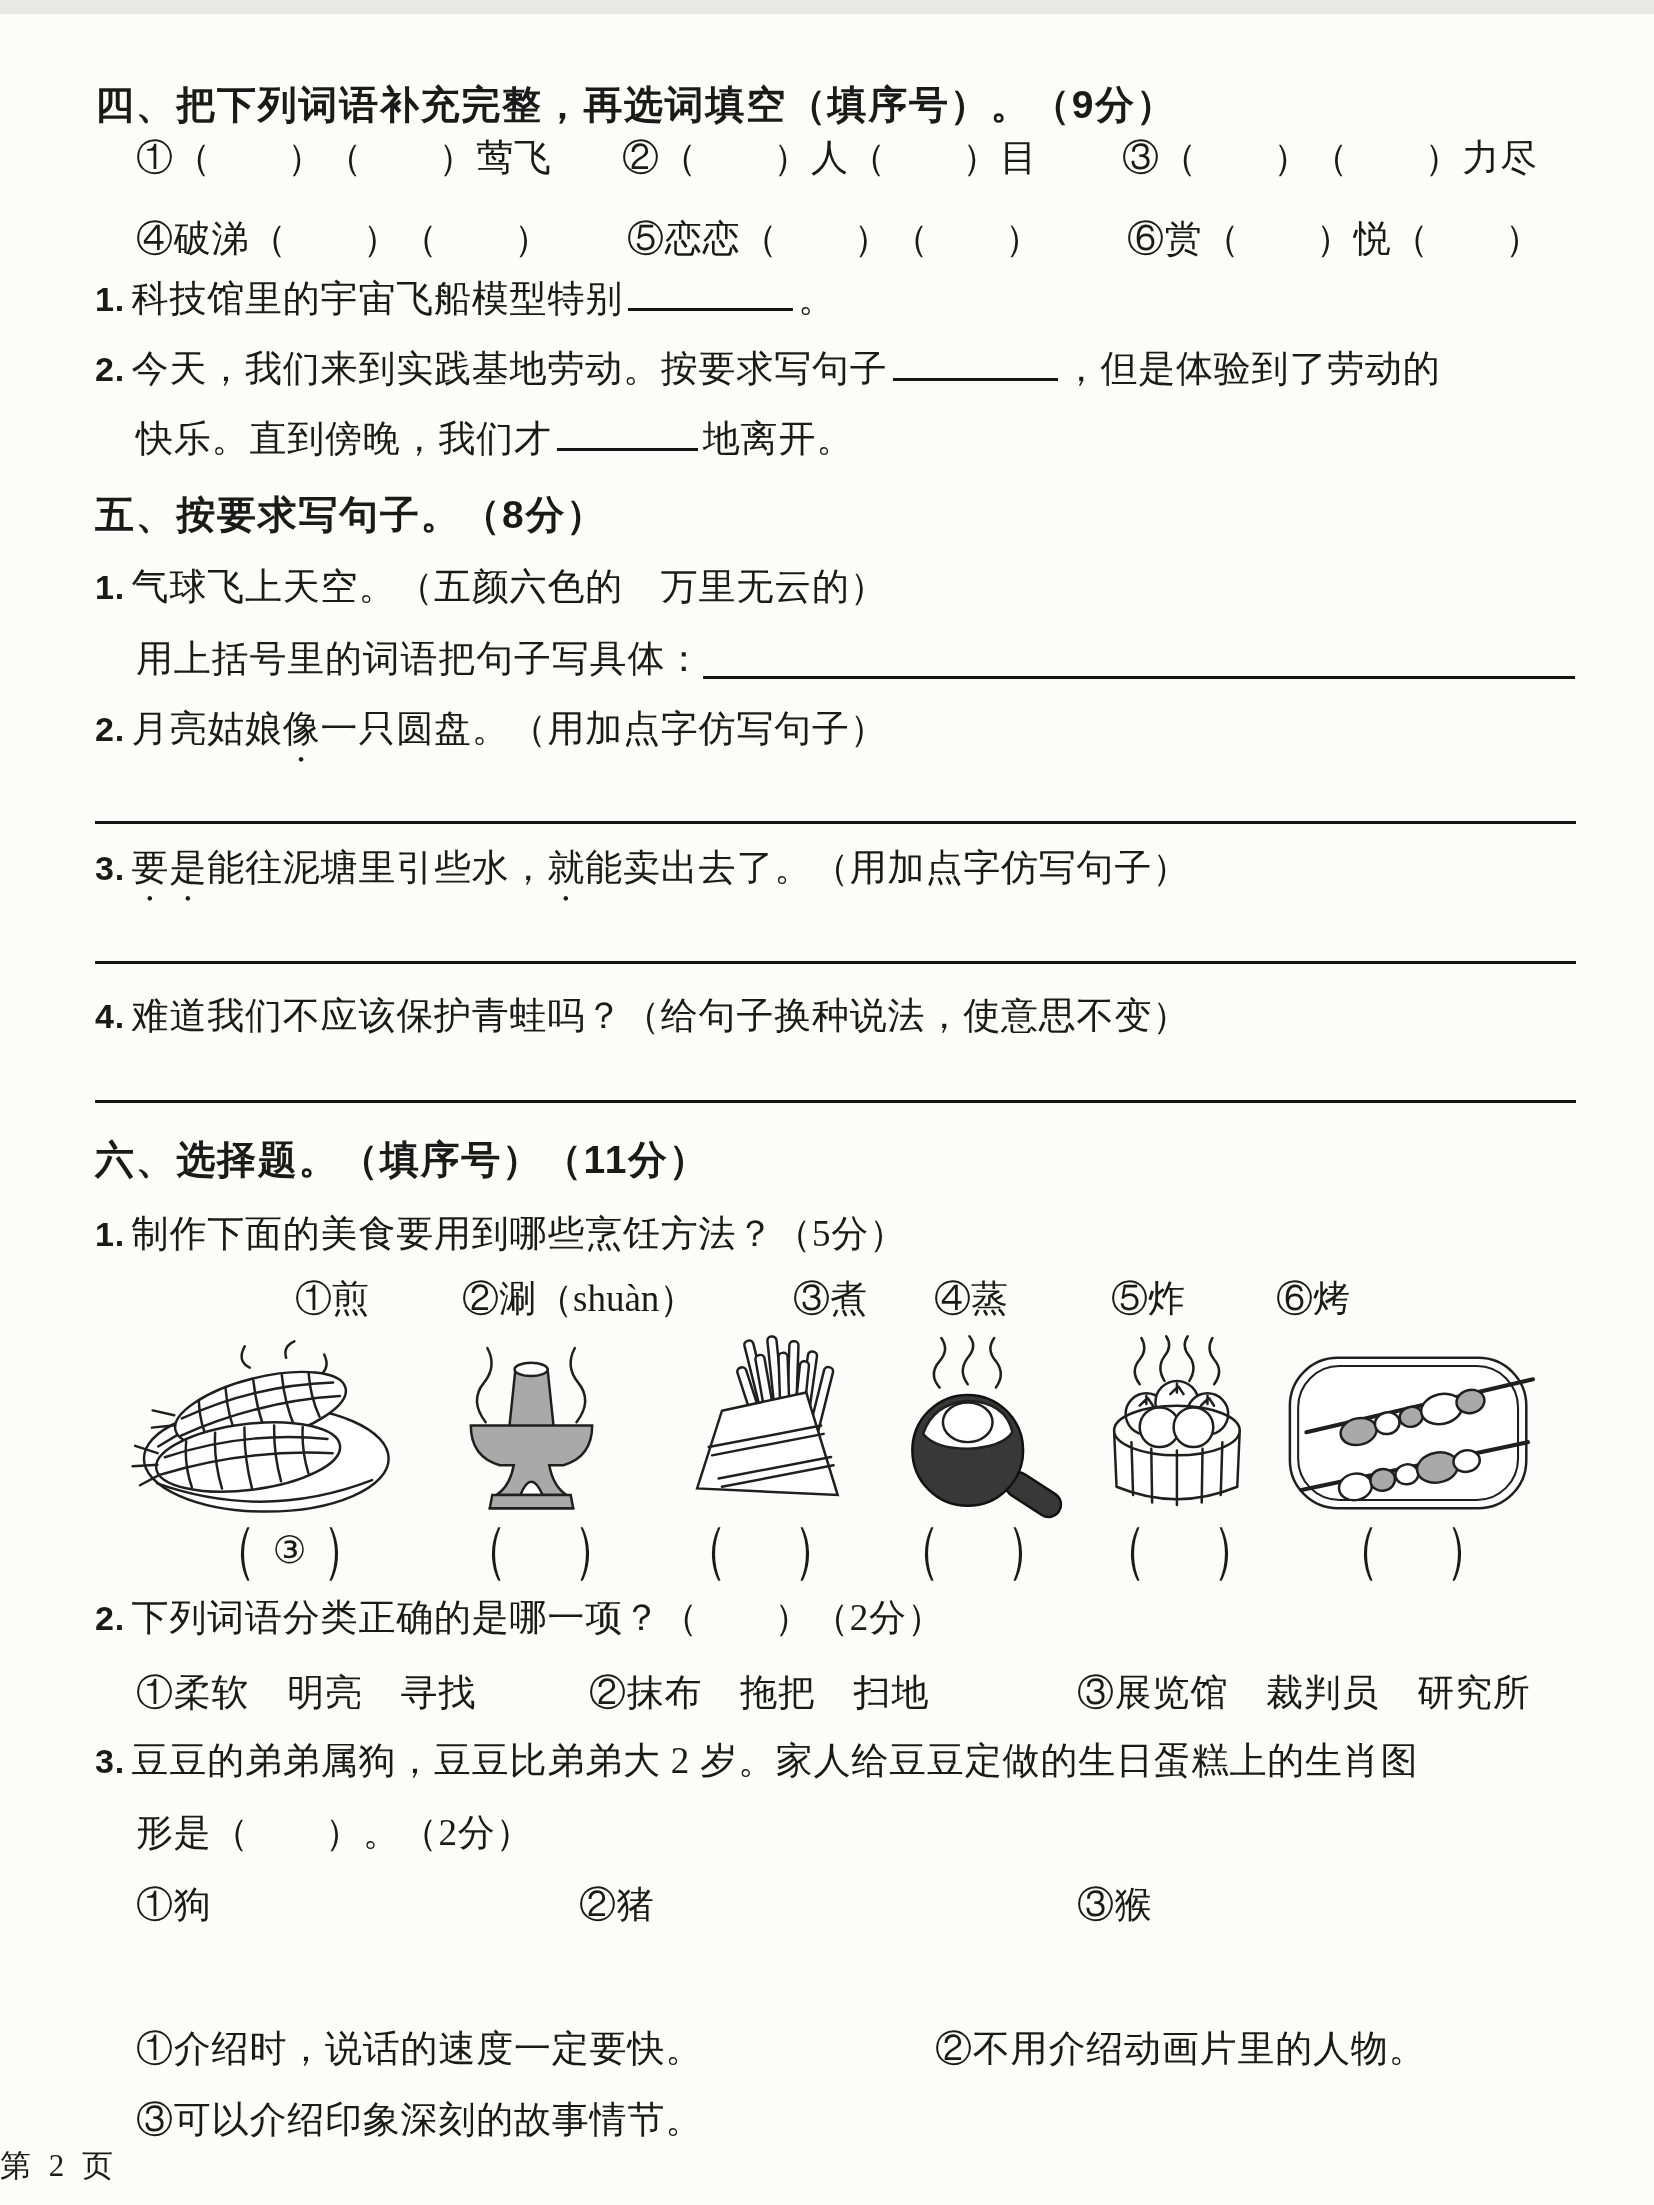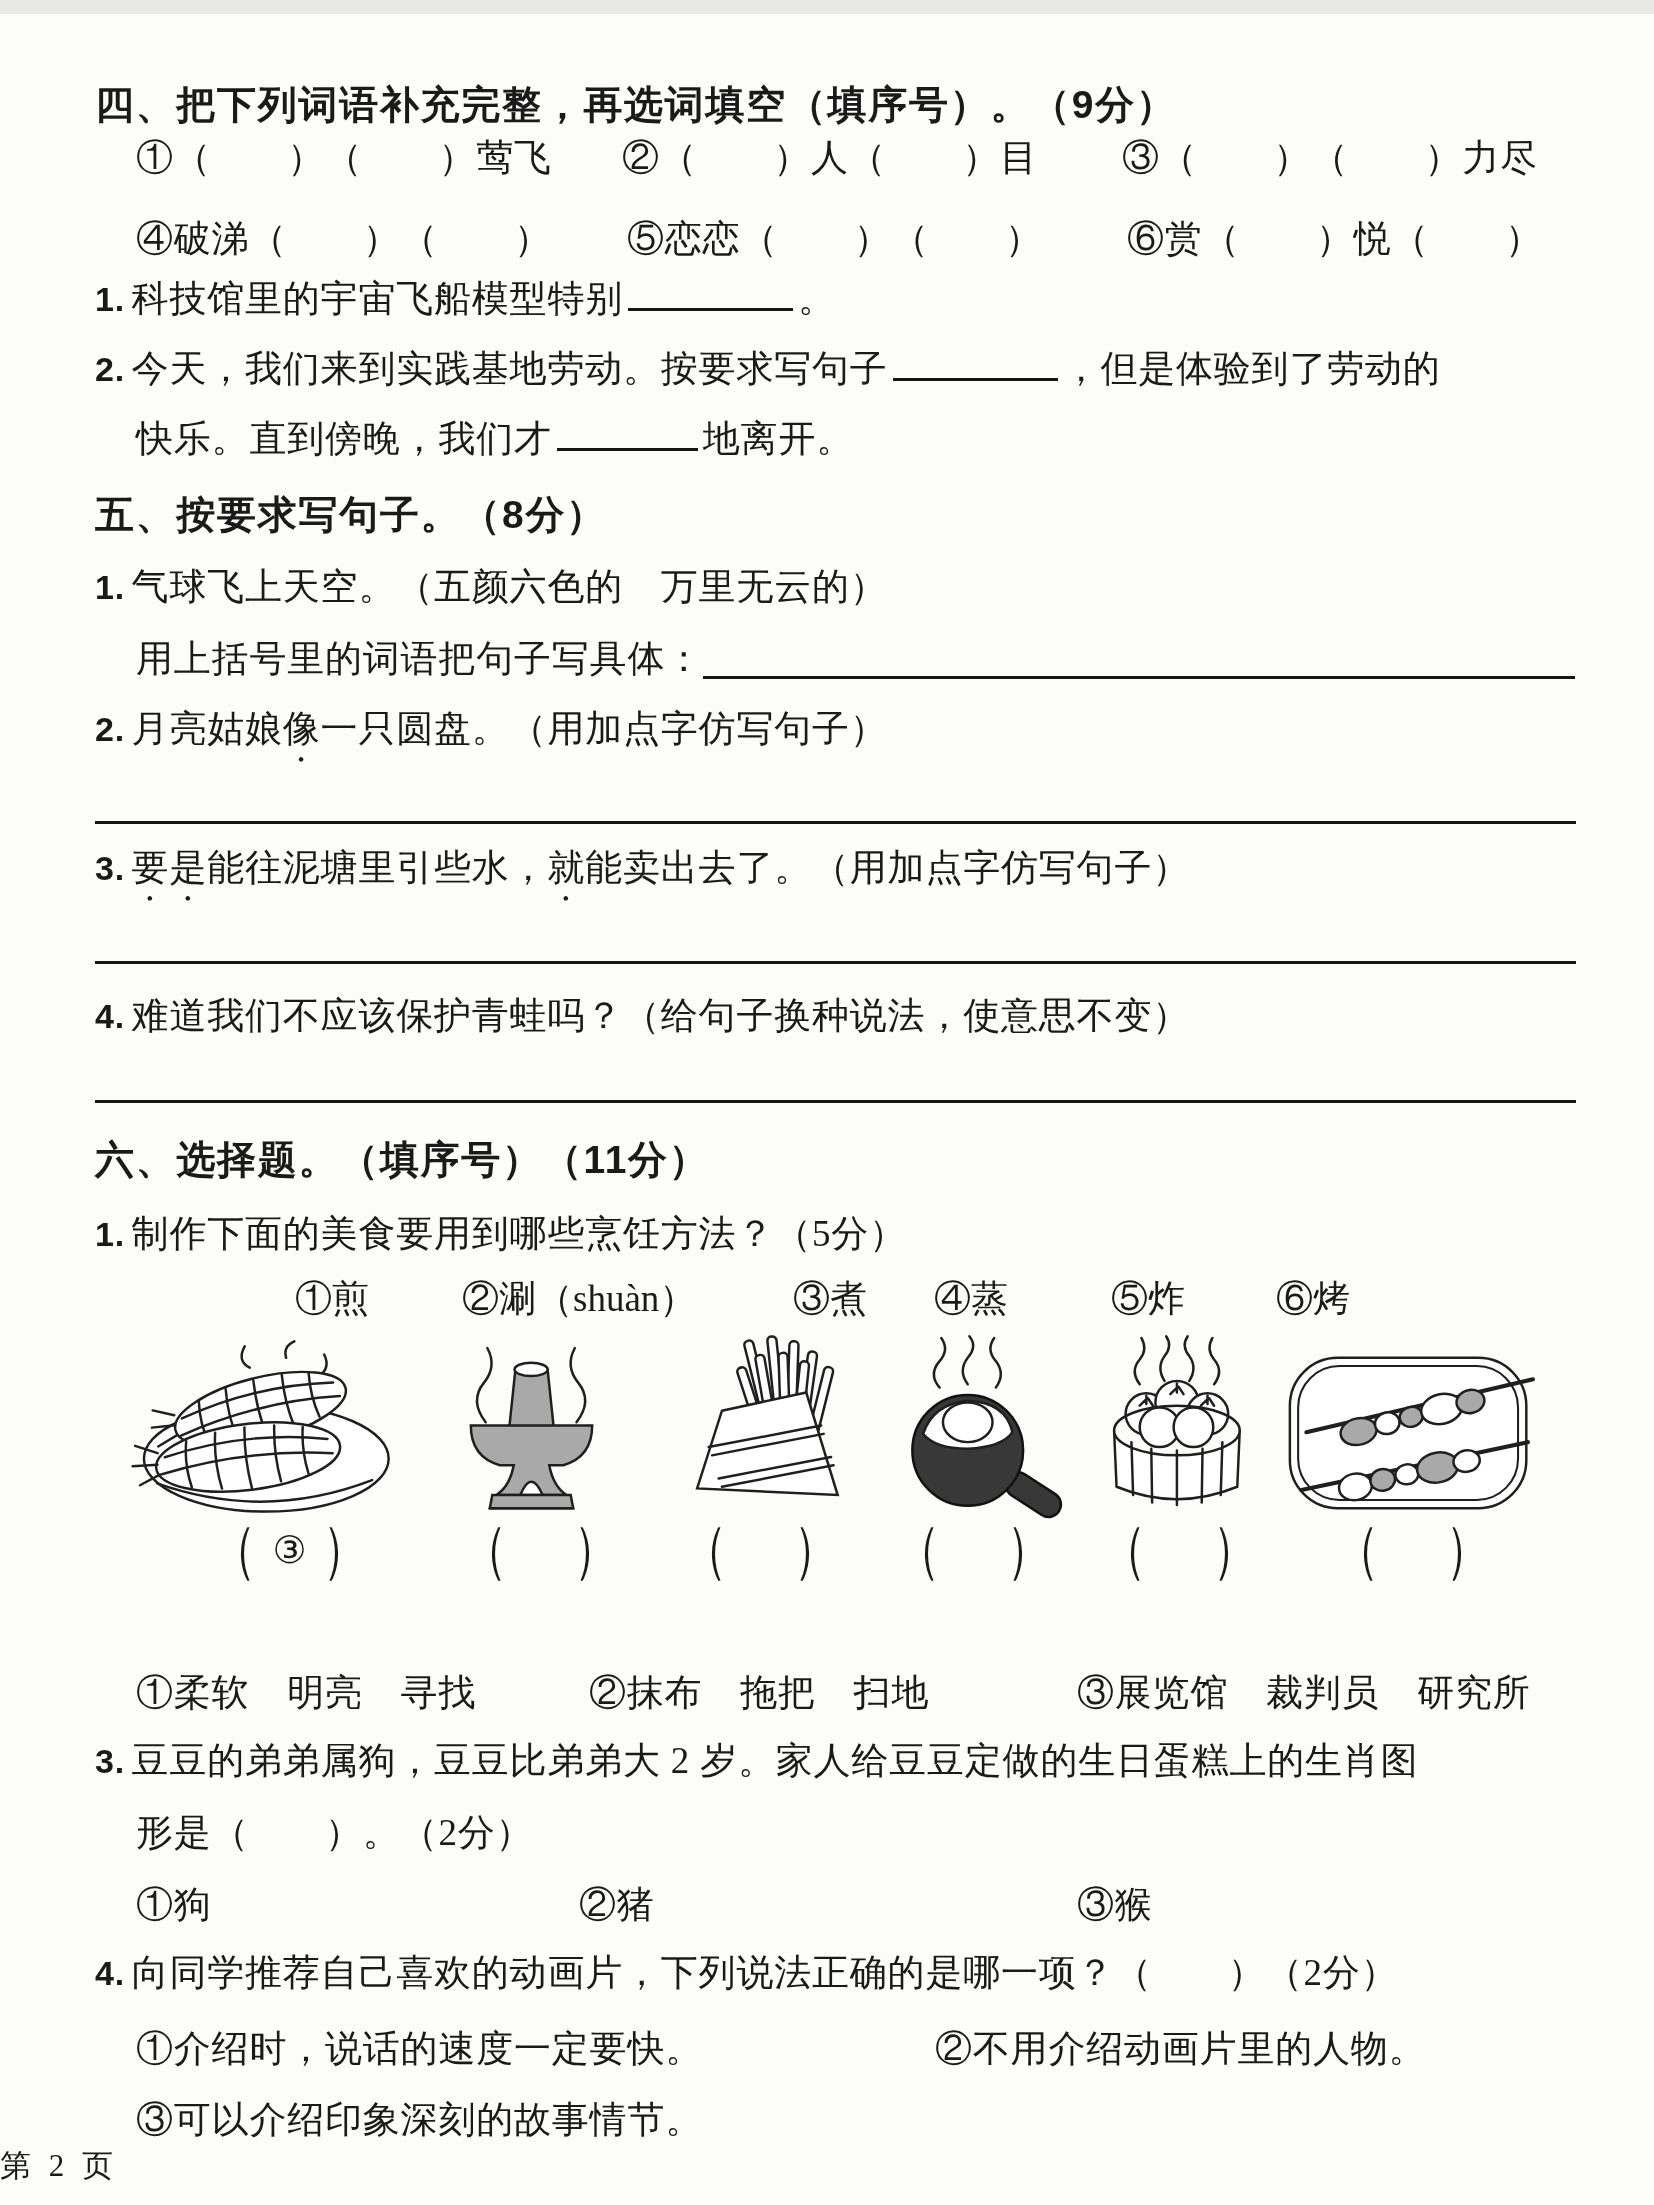--- a/index.html
+++ b/index.html
@@ -300,34 +300,34 @@
     <span class="paren">（</span>
       <span></span>
       <span class="paren">）</span>
   </div>
   <div class="ans" style="left:1336px">
     <span class="paren">（</span>
       <span></span>
       <span class="paren">）</span>
   </div>
 
+  <div class="line" style="left:95px;top:1582px">
+    <span class="qnum">2.</span><span>下列词语分类正确的是哪一项？（　　）（2分）</span>
+  </div>
   <div class="option" style="left:589px;top:1654px">②抹布　拖把　扫地</div>
   <div class="option" style="left:136px;top:1654px">①柔软　明亮　寻找</div>
   <div class="option" style="left:1077px;top:1654px">③展览馆　裁判员　研究所</div>
 
   <div class="line" style="left:95px;top:1725px">
     <span class="qnum">3.</span><span>豆豆的弟弟属狗，豆豆比弟弟大 2 岁。家人给豆豆定做的生日蛋糕上的生肖图</span>
   </div>
   <div class="line" style="left:136px;top:1797px">形是（　　）。（2分）</div>
   <div class="option" style="left:136px;top:1866px">①狗</div>
   <div class="option" style="left:579px;top:1866px">②猪</div>
   <div class="option" style="left:1077px;top:1866px">③猴</div>
 
-  <div class="line" style="left:95px;top:1937px">
-    <span class="qnum">4.</span><span>向同学推荐自己喜欢的动画片，下列说法正确的是哪一项？（　　）（2分）</span>
-  </div>
   <div class="option" style="left:136px;top:2010px">①介绍时，说话的速度一定要快。</div>
   <div class="option" style="left:935px;top:2010px">②不用介绍动画片里的人物。</div>
   <div class="option" style="left:136px;top:2081px">③可以介绍印象深刻的故事情节。</div>
 
   <div class="footer">第 2 页</div>
 </div>
 
 
 </body></html>

